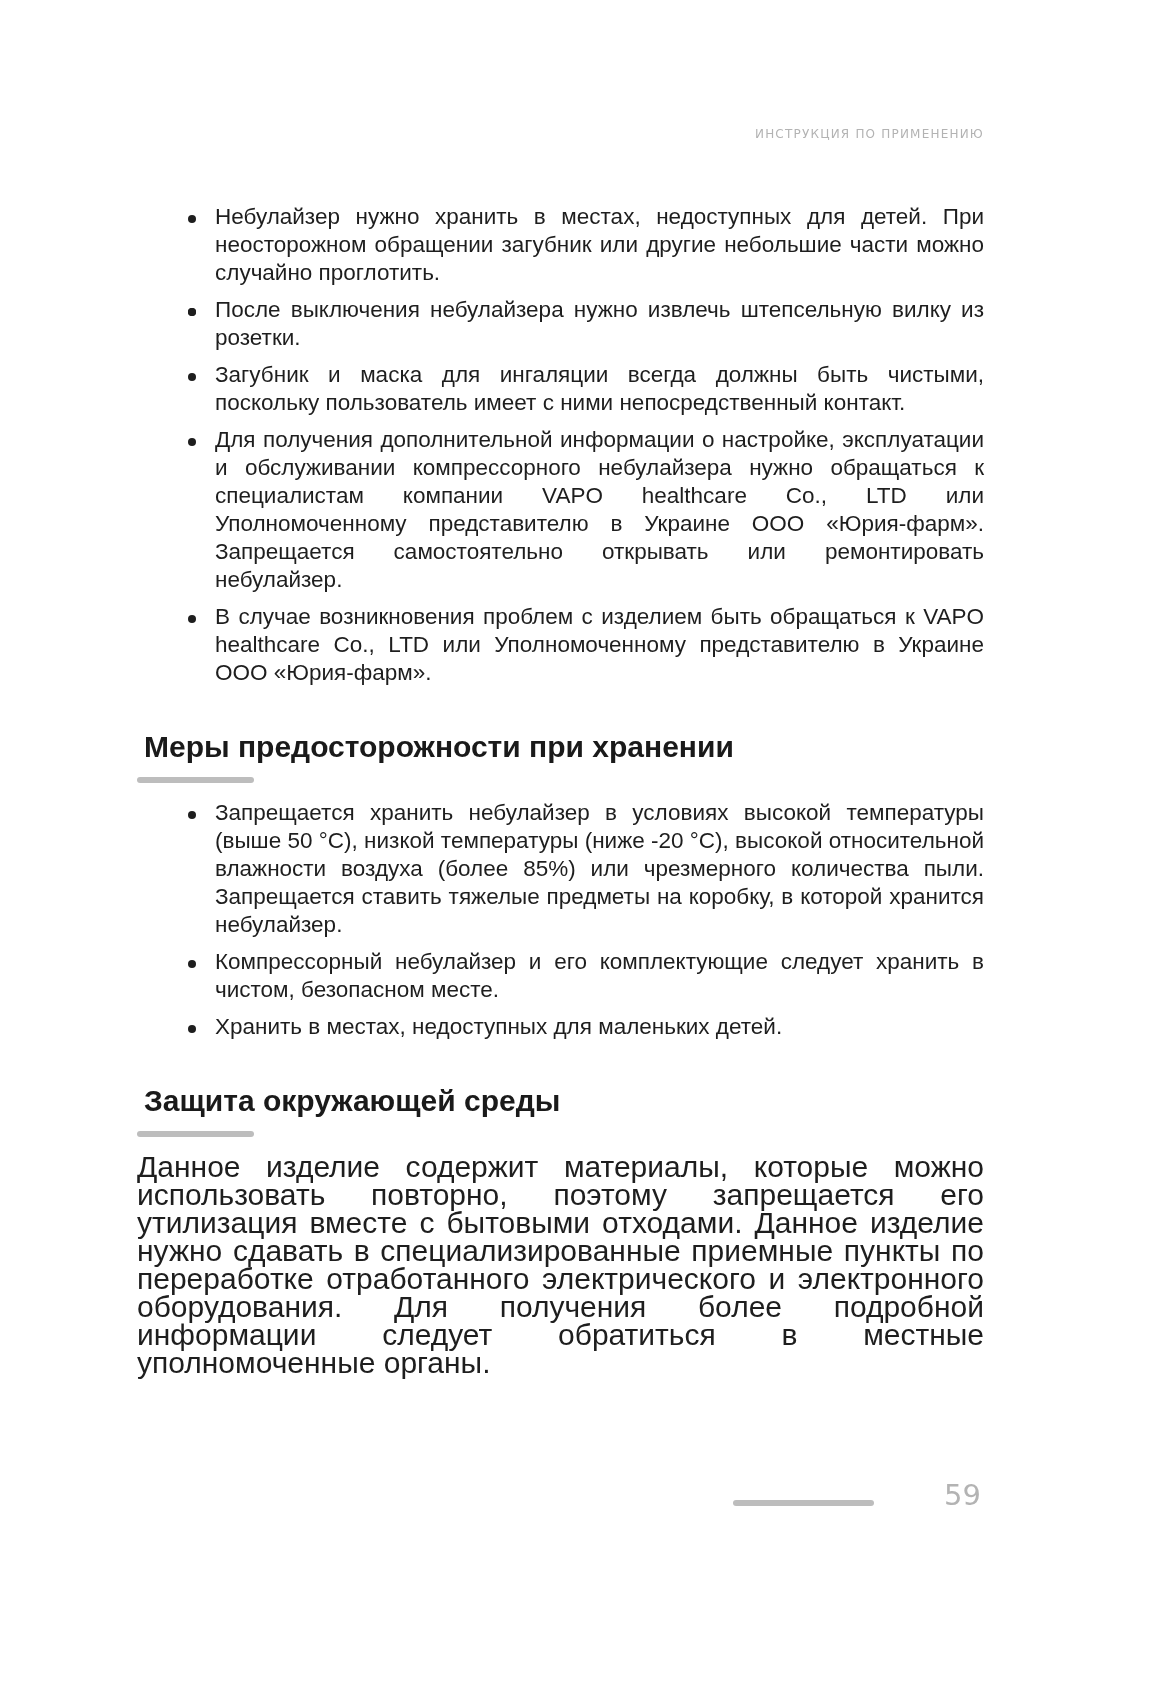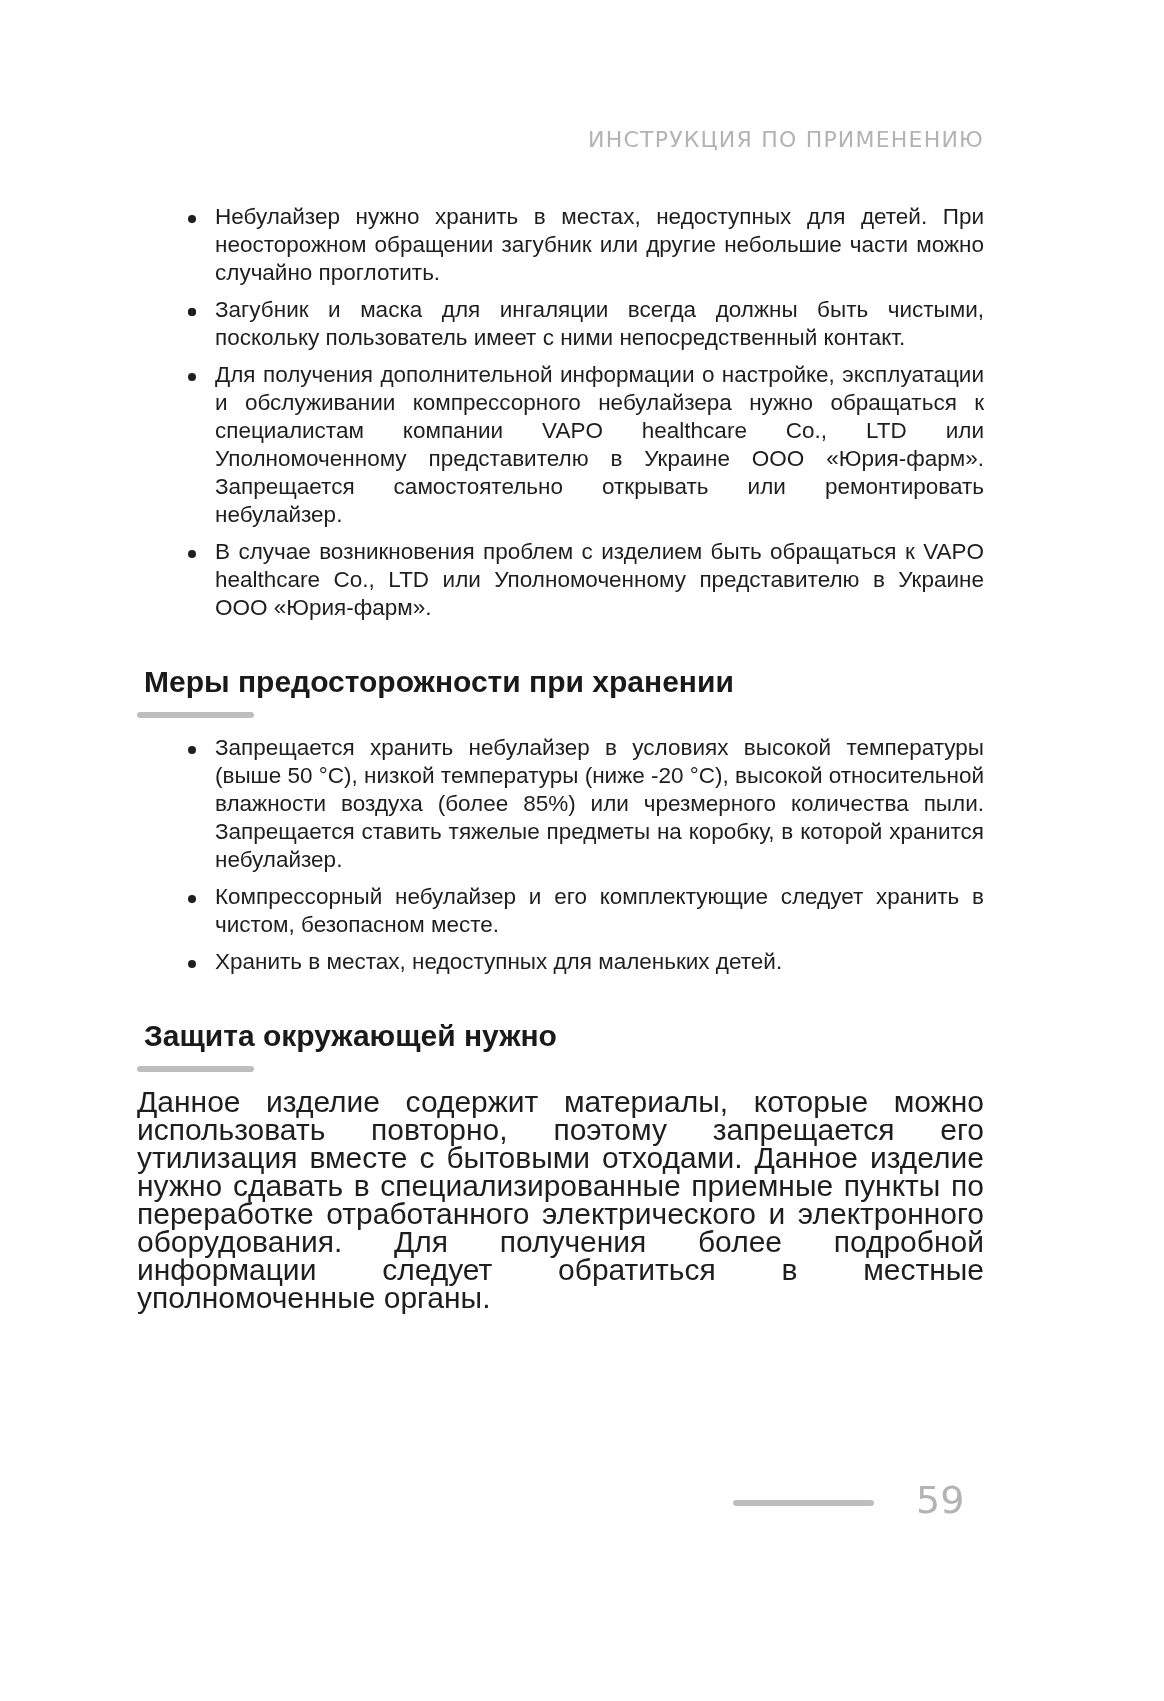--- a/index.html
+++ b/index.html
@@ -1,54 +1,55 @@
 <!DOCTYPE html>
 <html><head>
   <meta charset="utf-8">
   <style>
     html, body { margin: 0; padding: 0; background: #ffffff; }
     body { width: 1164px; height: 1701px; position: relative; overflow: hidden;
            font-family: "Liberation Sans", "DejaVu Sans", sans-serif; color: #1e1e1e; }
-    .running-head { position: absolute; top: 127px; right: 180px; font-size: 22px; letter-spacing: 1.2px;
+    .running-head { position: absolute; top: 127px; right: 180px; font-size: 12px; letter-spacing: 1.2px;
                     color: #b3b3b3; font-family: "DejaVu Sans", sans-serif; font-weight: normal; }
     .content { position: absolute; left: 137px; top: 203px; width: 847px; }
     ul.bullets { list-style: none; margin: 0; padding: 0; }
     ul.bullets li { position: relative; padding-left: 78px; font-size: 22.5px; line-height: 28px;
                     text-align: justify; margin-bottom: 9px; }
     ul.bullets li .dot { position: absolute; left: 51px; top: 12px; width: 8px; height: 8px;
                          border-radius: 50%; background: #1e1e1e; }
     h2.section-title { font-size: 30px; font-weight: bold; margin: 7px; line-height: 36px; color: #1a1a1a; }
     .title-rule { width: 117px; height: 6px; border-radius: 3px; background: #bdbdbd; margin-top: 12px; margin-bottom: 16px; }
     p.body-text { margin: 0; font-size: 30px; line-height: 28px; text-align: justify; }
     .footer-rule { position: absolute; top: 1500px; left: 733px; width: 141px; height: 6px; border-radius: 3px; background: #bdbdbd; }
-    .page-number { position: absolute; top: 1478px; left: 916px; font-size: 38px; color: #b3b3b3; font-family: "DejaVu Sans", sans-serif; }
+    .page-number { position: absolute; top: 1478px; left: 944px; font-size: 29px; color: #b3b3b3; font-family: "DejaVu Sans", sans-serif; }
   </style>
 </head>
 <body>
 
 <div class="running-head">ИНСТРУКЦИЯ ПО ПРИМЕНЕНИЮ</div>
 
 <div class="content">
   <ul class="bullets">
     <li><span class="dot"></span><span>Небулайзер нужно хранить в местах, недоступных для детей. При неосторожном обращении загубник или другие небольшие части можно случайно проглотить.</span></li>
     <li><span class="dot"></span></li>
+    <li><span class="dot"></span><span>После выключения небулайзера нужно извлечь штепсельную вилку из розетки.</span></li>
     <li><span class="dot"></span><span>Загубник и маска для ингаляции всегда должны быть чистыми, поскольку пользователь имеет с ними непосредственный контакт.</span></li>
     <li><span class="dot"></span><span>Для получения дополнительной информации о настройке, эксплуатации и обслуживании компрессорного небулайзера нужно обращаться к специалистам компании VAPO healthcare Co., LTD или Уполномоченному представителю в Украине ООО «Юрия-фарм». Запрещается самостоятельно открывать или ремонтировать небулайзер.</span></li>
     <li><span class="dot"></span><span>В случае возникновения проблем с изделием быть обращаться к VAPO healthcare Co., LTD или Уполномоченному представителю в Украине ООО «Юрия-фарм».</span></li>
   </ul>
 
   <div style="height:26px"></div>
   <h2 class="section-title">Меры предосторожности при хранении</h2>
   <div class="title-rule"></div>
   <ul class="bullets">
     <li><span class="dot"></span><span>Запрещается хранить небулайзер в условиях высокой температуры (выше 50 °C), низкой температуры (ниже -20 °C), высокой относительной влажности воздуха (более 85%) или чрезмерного количества пыли. Запрещается ставить тяжелые предметы на коробку, в которой хранится небулайзер.</span></li>
     <li><span class="dot"></span><span>Компрессорный небулайзер и его комплектующие следует хранить в чистом, безопасном месте.</span></li>
     <li><span class="dot"></span><span>Хранить в местах, недоступных для маленьких детей.</span></li>
   </ul>
 
   <div style="height:26px"></div>
-  <h2 class="section-title">Защита окружающей нужно</h2>
+  <h2 class="section-title">Защита окружающей среды</h2>
   <div class="title-rule"></div>
   <p class="body-text">Данное изделие содержит материалы, которые можно использовать повторно, поэтому запрещается его утилизация вместе с бытовыми отходами. Данное изделие нужно сдавать в специализированные приемные пункты по переработке отработанного электрического и электронного оборудования. Для получения более подробной информации следует обратиться в местные уполномоченные органы.</p>
 </div>
 
 <div class="footer-rule"></div>
 <div class="page-number">59</div>
 
 </body></html>

